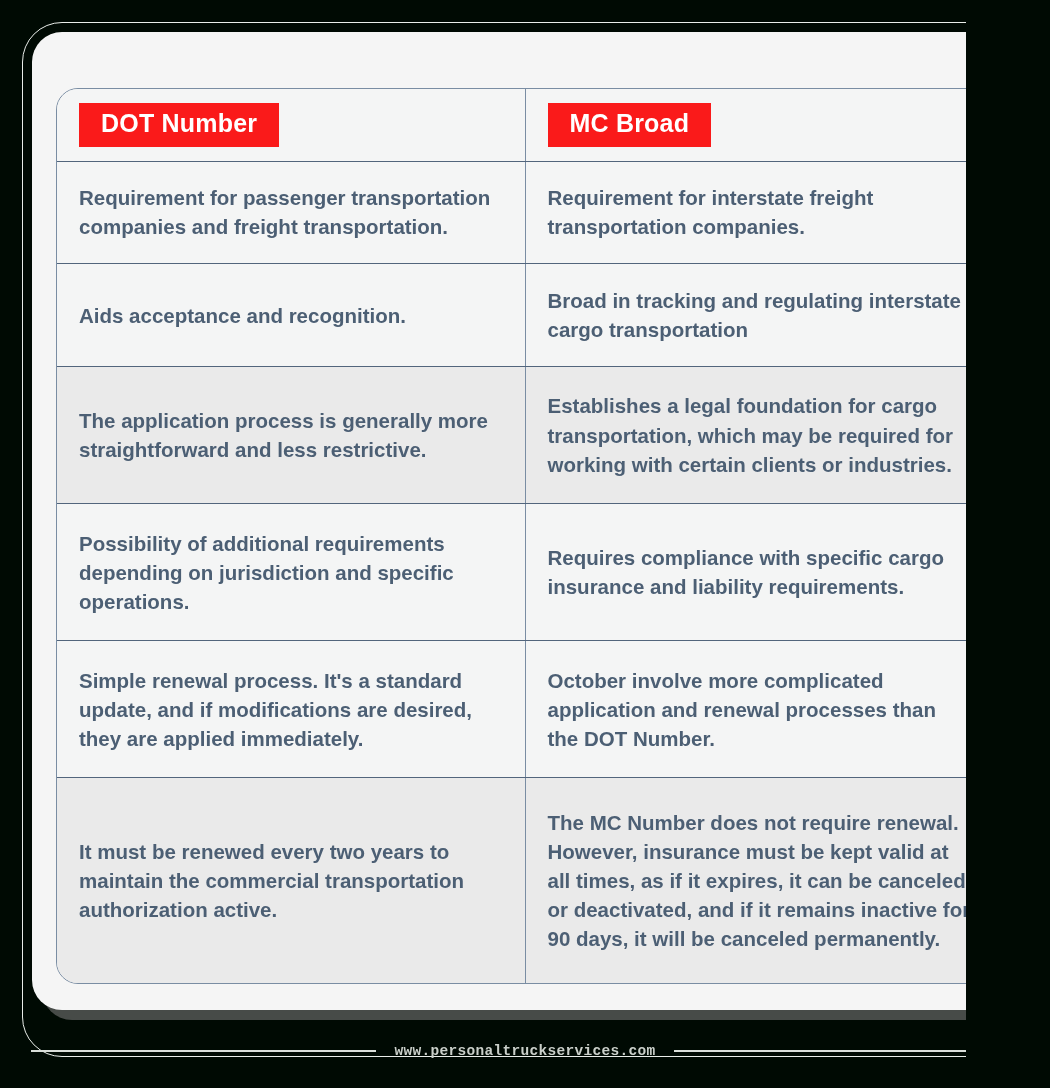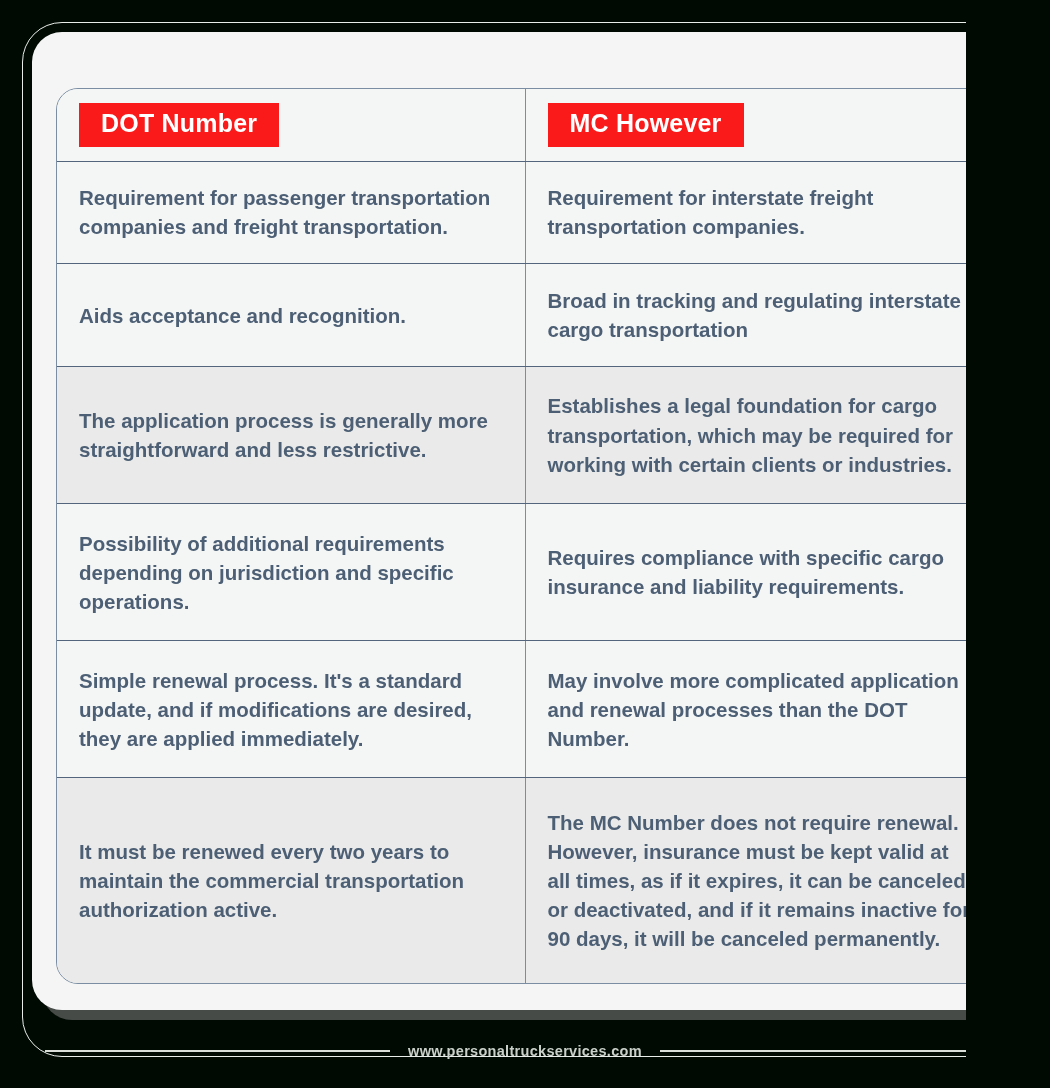--- a/index.html
+++ b/index.html
@@ -131,20 +131,21 @@
   }
   .footer .rule.left  { width: 345px; }
   .footer .rule.right { width: 345px; }
 
   .footer .site {
     color: #C9CFC9;
     font-size: 14.5px;
     font-weight: bold;
     letter-spacing: 0.3px;
     white-space: nowrap;
+    font-family: Liberation Mono, monospace;
   }
 </style>
 </head>
 <body>
 
 <div id="root">
 
   <div class="frame-outline"></div>
 
   <div class="card"></div>
@@ -155,21 +156,21 @@
           <col class="c1">
           <col class="c2">
         </colgroup>
 
       <thead>
         <tr>
           <th>
             <span class="badge">DOT Number</span>
           </th>
           <th>
-            <span class="badge">MC However</span>
+            <span class="badge">MC Broad</span>
           </th>
         </tr>
       </thead>
 
       <tbody>
         <tr class="odd">
           <td>
             <div class="cell-text">Requirement for passenger transportation companies and freight transportation.</div>
           </td>
           <td>
@@ -198,21 +199,21 @@
           </td>
           <td>
             <div class="cell-text">Requires compliance with specific cargo insurance and liability requirements.</div>
           </td>
         </tr>
         <tr class="odd">
           <td>
             <div class="cell-text">Simple renewal process. It's a standard update, and if modifications are desired, they are applied immediately.</div>
           </td>
           <td>
-            <div class="cell-text">May involve more complicated application and renewal processes than the DOT Number.</div>
+            <div class="cell-text">October involve more complicated application and renewal processes than the DOT Number.</div>
           </td>
         </tr>
         <tr class="even">
           <td>
             <div class="cell-text">It must be renewed every two years to maintain the commercial transportation authorization active.</div>
           </td>
           <td>
             <div class="cell-text">The MC Number does not require renewal. However, insurance must be kept valid at all times, as if it expires, it can be canceled or deactivated, and if it remains inactive for 90 days, it will be canceled permanently.</div>
           </td>
         </tr>

